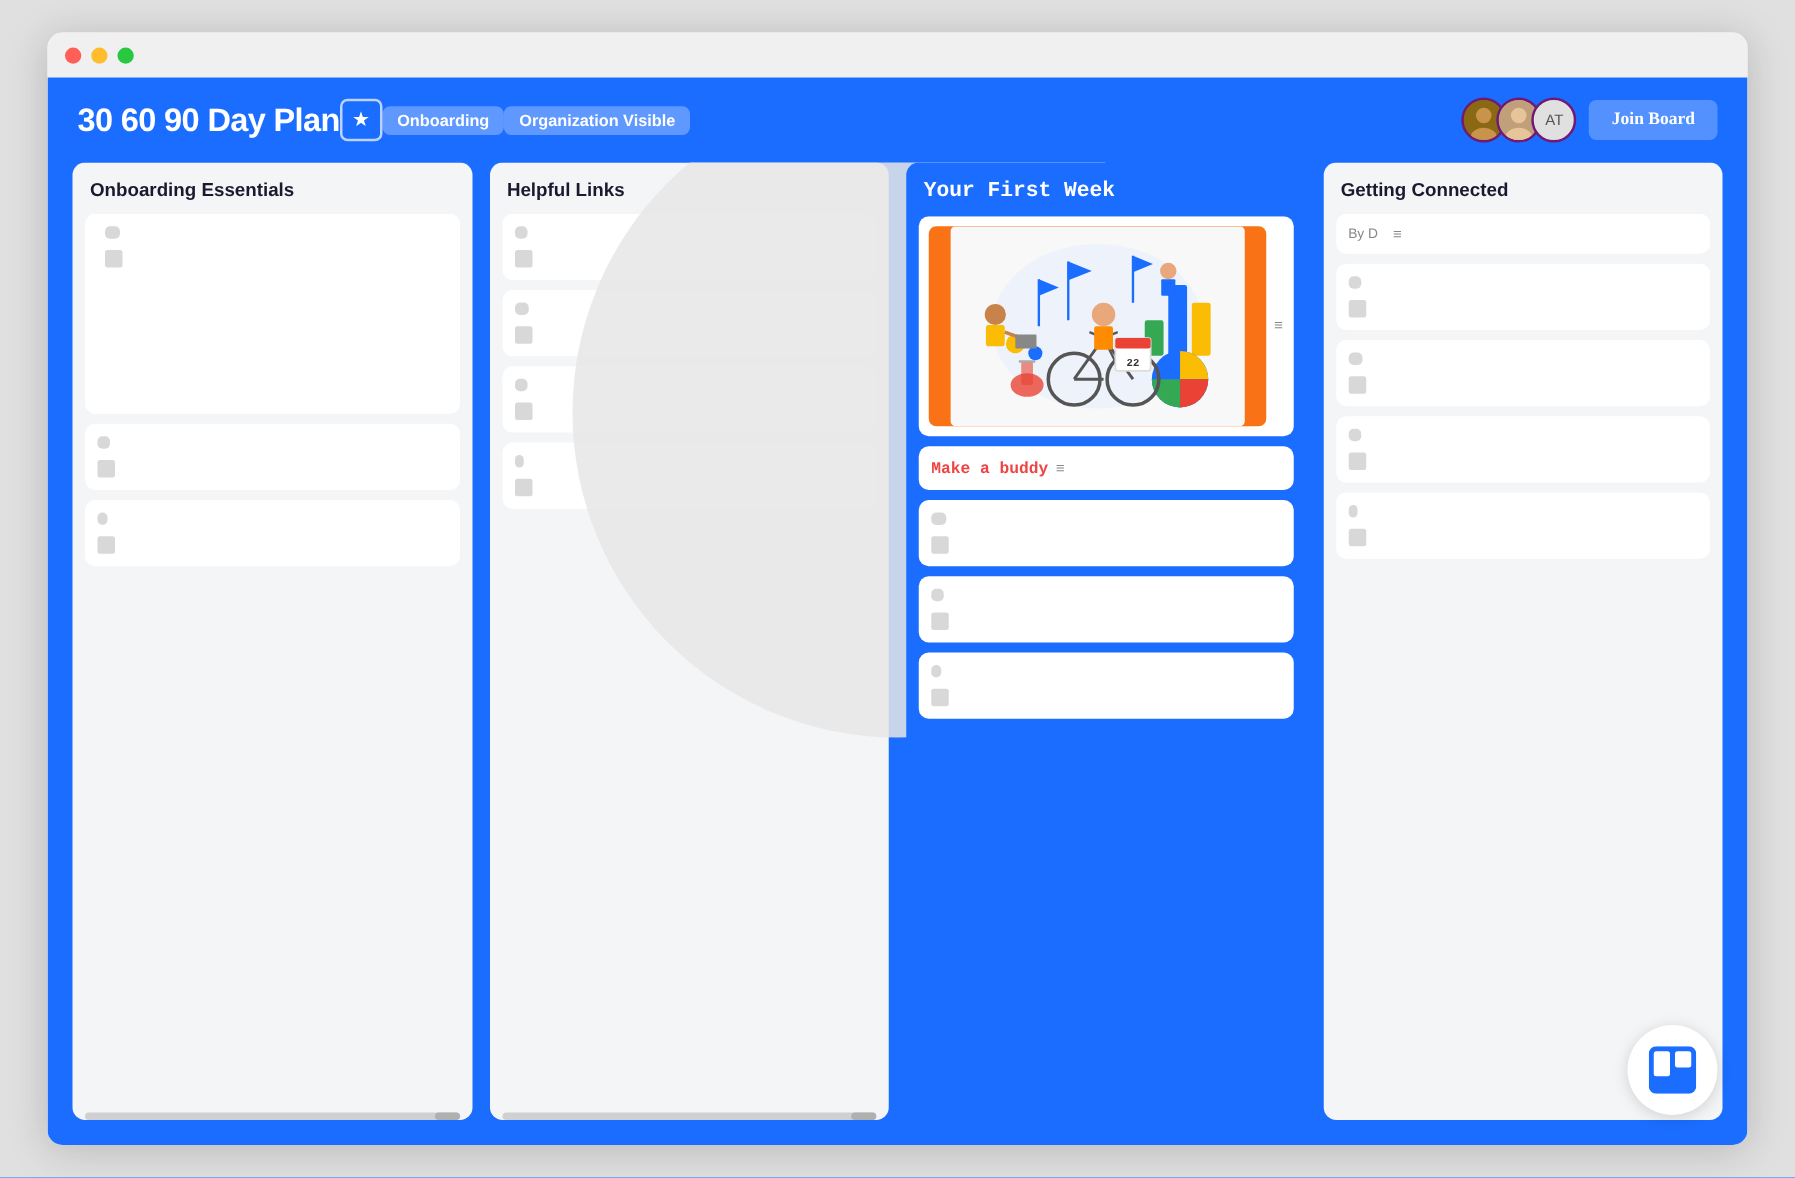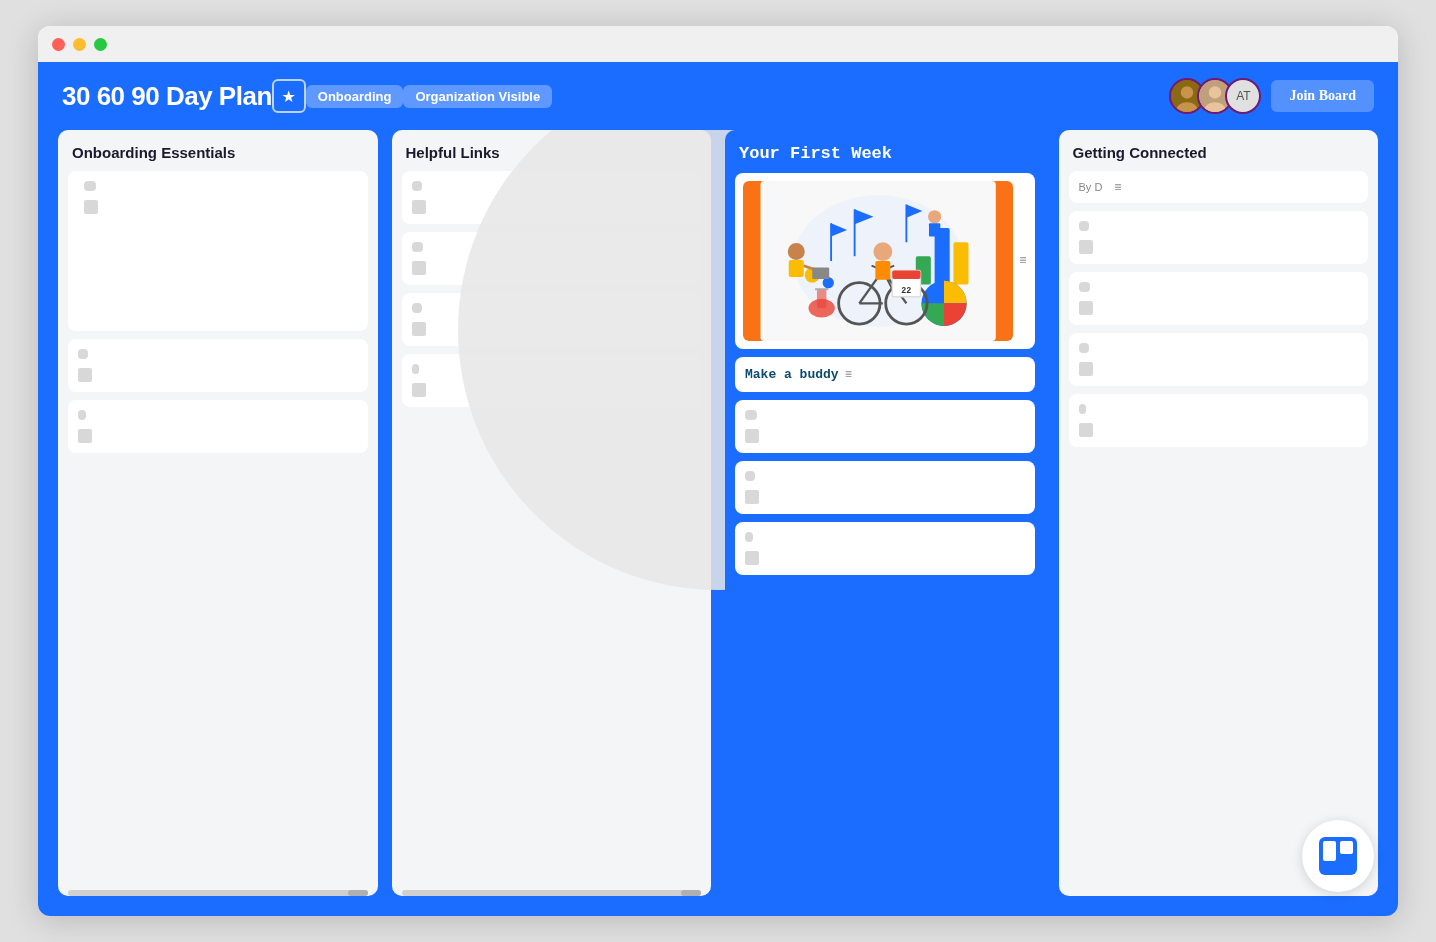--- a/index.html
+++ b/index.html
@@ -217,21 +217,21 @@
       border-radius: 6px;
       overflow: hidden;
       display: flex;
       align-items: center;
       justify-content: center;
     }
 
     .card-title {
       font-size: 13px;
       font-weight: 600;
-      color: #0c4a6e;
+      color: #ef4444;
     }
 
     .card-footer {
       display: flex;
       align-items: center;
     }
 
     .hamburger-icon {
       font-size: 12px;
       color: #888;

